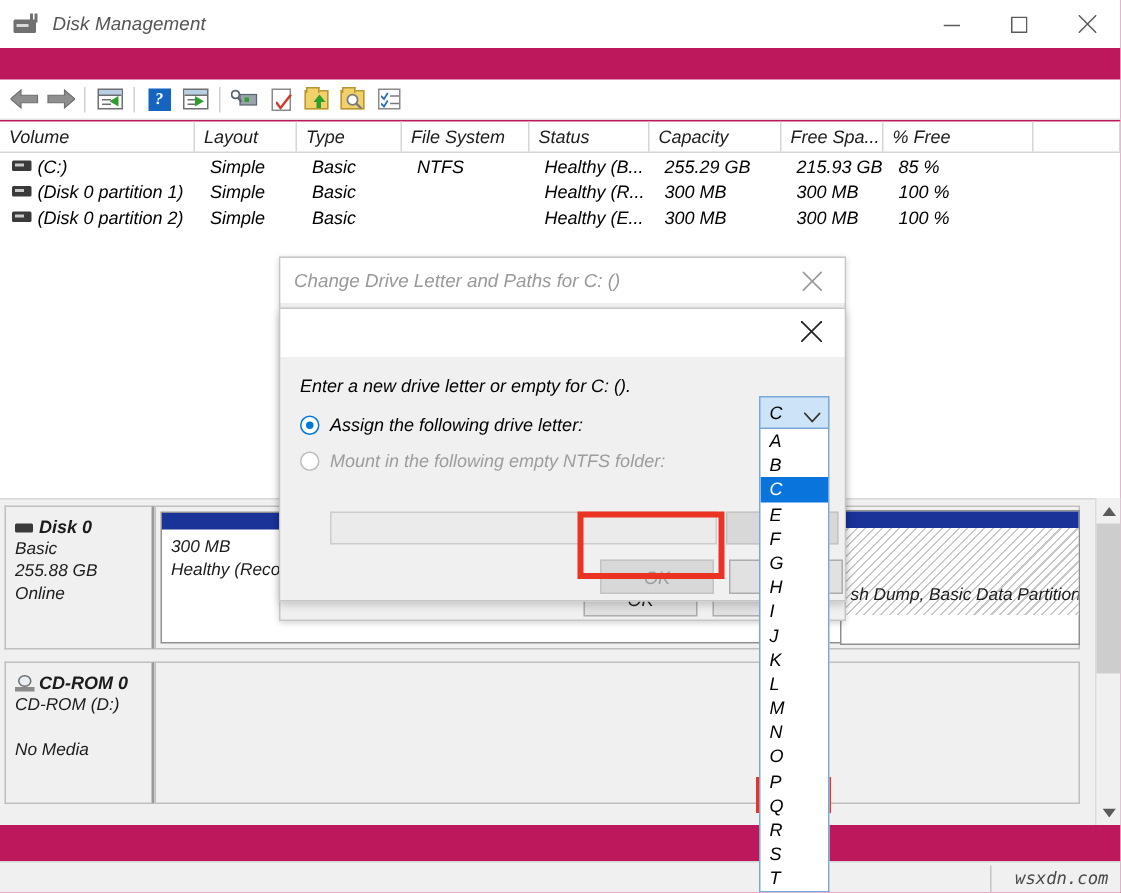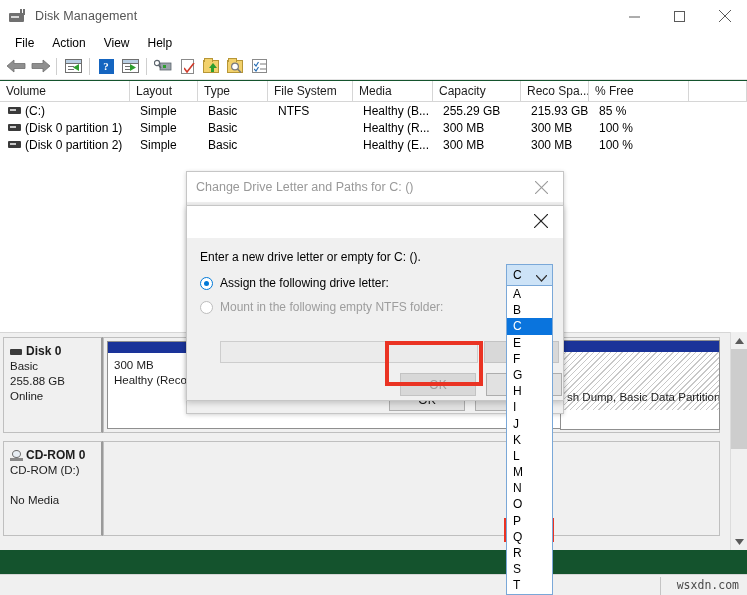--- a/index.html
+++ b/index.html
@@ -8,21 +8,22 @@
     width: 747px; height: 595px;
     font-family: "Liberation Sans", sans-serif;
     font-size: 12px;
     color: #000;
     overflow: hidden;
     background: #ffffff;
   }
   #app {
     position: relative;
     width: 747px; height: 595px;
-    background: #14532d;
+    background: #be185d;
+    font-style: italic;
   }
 
   
   .titlebar {
     position: absolute; left: 0; top: 0; width: 747px; height: 32px;
     background: #ffffff;
     display: flex; align-items: center;
   }
   .title-icon {
     margin-left: 9px; margin-right: 9px;
@@ -328,26 +329,20 @@
       </div>
       <div class="wc">
         <svg width="12" height="12">
             <line x1="0" y1="0" x2="12" y2="12" stroke="#5a5a5a" stroke-width="1"></line>
             <line x1="12" y1="0" x2="0" y2="12" stroke="#5a5a5a" stroke-width="1"></line>
           </svg>
       </div>
     </div>
   </div>
 
-  <div class="menubar">
-    <div class="menuitem">File</div>
-    <div class="menuitem">Action</div>
-    <div class="menuitem">View</div>
-    <div class="menuitem">Help</div>
-  </div>
 
   <div class="toolbar">
     <div class="tb-btn">
       <svg width="19" height="14" viewBox="0 0 19 14">
         <polygon points="0,7 7,1 7,4.5 18,4.5 18,9.5 7,9.5 7,13" fill="#8f8f8f" stroke="#6f6f6f" stroke-width="0.8"></polygon>
       </svg>
     </div>
     <div class="tb-btn">
       <svg width="19" height="14" viewBox="0 0 19 14">
         <polygon points="19,7 12,1 12,4.5 1,4.5 1,9.5 12,9.5 12,13" fill="#8f8f8f" stroke="#6f6f6f" stroke-width="0.8"></polygon>
@@ -414,23 +409,23 @@
         </svg>
       </div>
     </div>
   </div>
 
   <div class="vol-header">
     <div class="vh-cell" style="width:130px">Volume</div>
     <div class="vh-cell" style="width:68px">Layout</div>
     <div class="vh-cell" style="width:70px">Type</div>
     <div class="vh-cell" style="width:85px">File System</div>
-    <div class="vh-cell" style="width:80px">Media</div>
+    <div class="vh-cell" style="width:80px">Status</div>
     <div class="vh-cell" style="width:88px">Capacity</div>
-    <div class="vh-cell" style="width:68px">Reco Spa...</div>
+    <div class="vh-cell" style="width:68px">Free Spa...</div>
     <div class="vh-cell" style="width:100px">% Free</div>
     <div class="vh-cell" style="flex:1"></div>
   </div>
 
   <div class="vol-rows">
     <div class="vrow">
       <div class="vol-ico"></div>
       <div class="vcell" style="width:109px;padding-left:0">(C:)</div>
       <div class="vcell" style="width:68px">Simple</div>
       <div class="vcell" style="width:70px">Basic</div>

